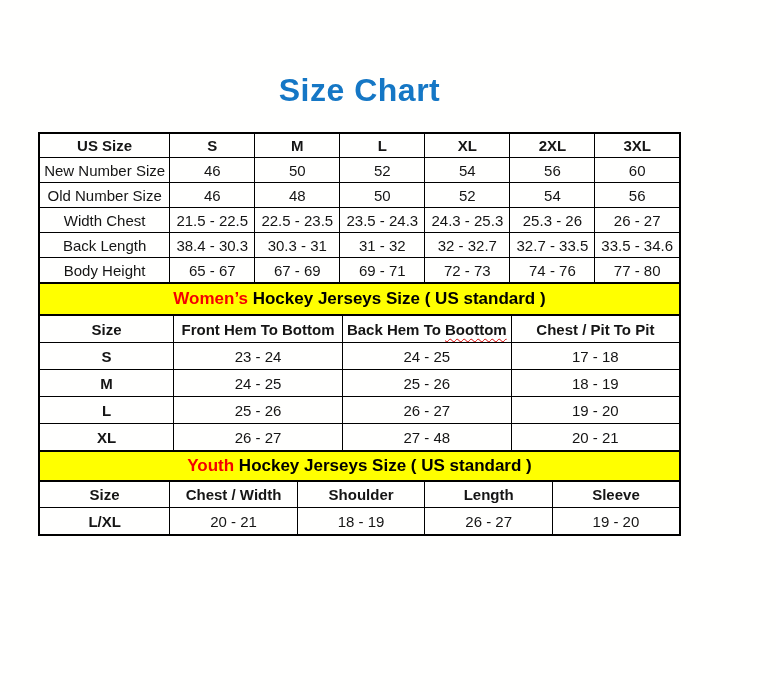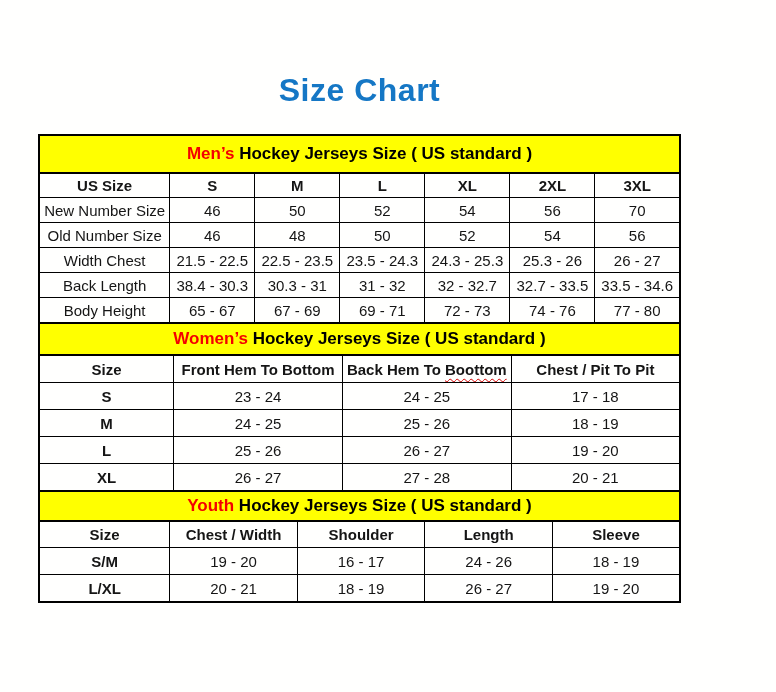--- a/index.html
+++ b/index.html
@@ -84,21 +84,20 @@
 </head>
 <body>
 
 <div class="stage">
   <div class="content">
     <h1 class="title">
       <span>Size Chart</span>
     </h1>
     <div id="sections">
         <section class="size-section sec-mens">
-          <div class="band"><span class="band-highlight">Men’s</span><span class="band-rest"> Hockey Jerseys Size ( US standard )</span></div>
           <table class="size-table">
             <colgroup>
               <col class="label-col">
               <col>
               <col>
               <col>
               <col>
               <col>
               <col>
             </colgroup>
@@ -114,21 +113,21 @@
               </tr>
             </thead>
             <tbody>
               <tr>
                 <th class="row-label">New Number Size</th>
                 <td class="value-cell">46</td>
                 <td class="value-cell">50</td>
                 <td class="value-cell">52</td>
                 <td class="value-cell">54</td>
                 <td class="value-cell">56</td>
-                <td class="value-cell">70</td>
+                <td class="value-cell">60</td>
               </tr>
               <tr>
                 <th class="row-label">Old Number Size</th>
                 <td class="value-cell">46</td>
                 <td class="value-cell">48</td>
                 <td class="value-cell">50</td>
                 <td class="value-cell">52</td>
                 <td class="value-cell">54</td>
                 <td class="value-cell">56</td>
               </tr>
@@ -194,21 +193,21 @@
               </tr>
               <tr>
                 <th class="row-label">L</th>
                 <td class="value-cell">25 - 26</td>
                 <td class="value-cell">26 - 27</td>
                 <td class="value-cell">19 - 20</td>
               </tr>
               <tr>
                 <th class="row-label">XL</th>
                 <td class="value-cell">26 - 27</td>
-                <td class="value-cell">27 - 28</td>
+                <td class="value-cell">27 - 48</td>
                 <td class="value-cell">20 - 21</td>
               </tr>
             </tbody>
           </table>
         </section>
         <section class="size-section sec-youth">
           <div class="band"><span class="band-highlight">Youth</span><span class="band-rest"> Hockey Jerseys Size ( US standard )</span></div>
           <table class="size-table">
             <colgroup>
               <col class="label-col">
@@ -221,27 +220,20 @@
               <tr>
                 <th class="col-header">Size</th>
                 <th class="col-header">Chest / Width</th>
                 <th class="col-header">Shoulder</th>
                 <th class="col-header">Length</th>
                 <th class="col-header">Sleeve</th>
               </tr>
             </thead>
             <tbody>
               <tr>
-                <th class="row-label">S/M</th>
-                <td class="value-cell">19 - 20</td>
-                <td class="value-cell">16 - 17</td>
-                <td class="value-cell">24 - 26</td>
-                <td class="value-cell">18 - 19</td>
-              </tr>
-              <tr>
                 <th class="row-label">L/XL</th>
                 <td class="value-cell">20 - 21</td>
                 <td class="value-cell">18 - 19</td>
                 <td class="value-cell">26 - 27</td>
                 <td class="value-cell">19 - 20</td>
               </tr>
             </tbody>
           </table>
         </section>
       </div>

